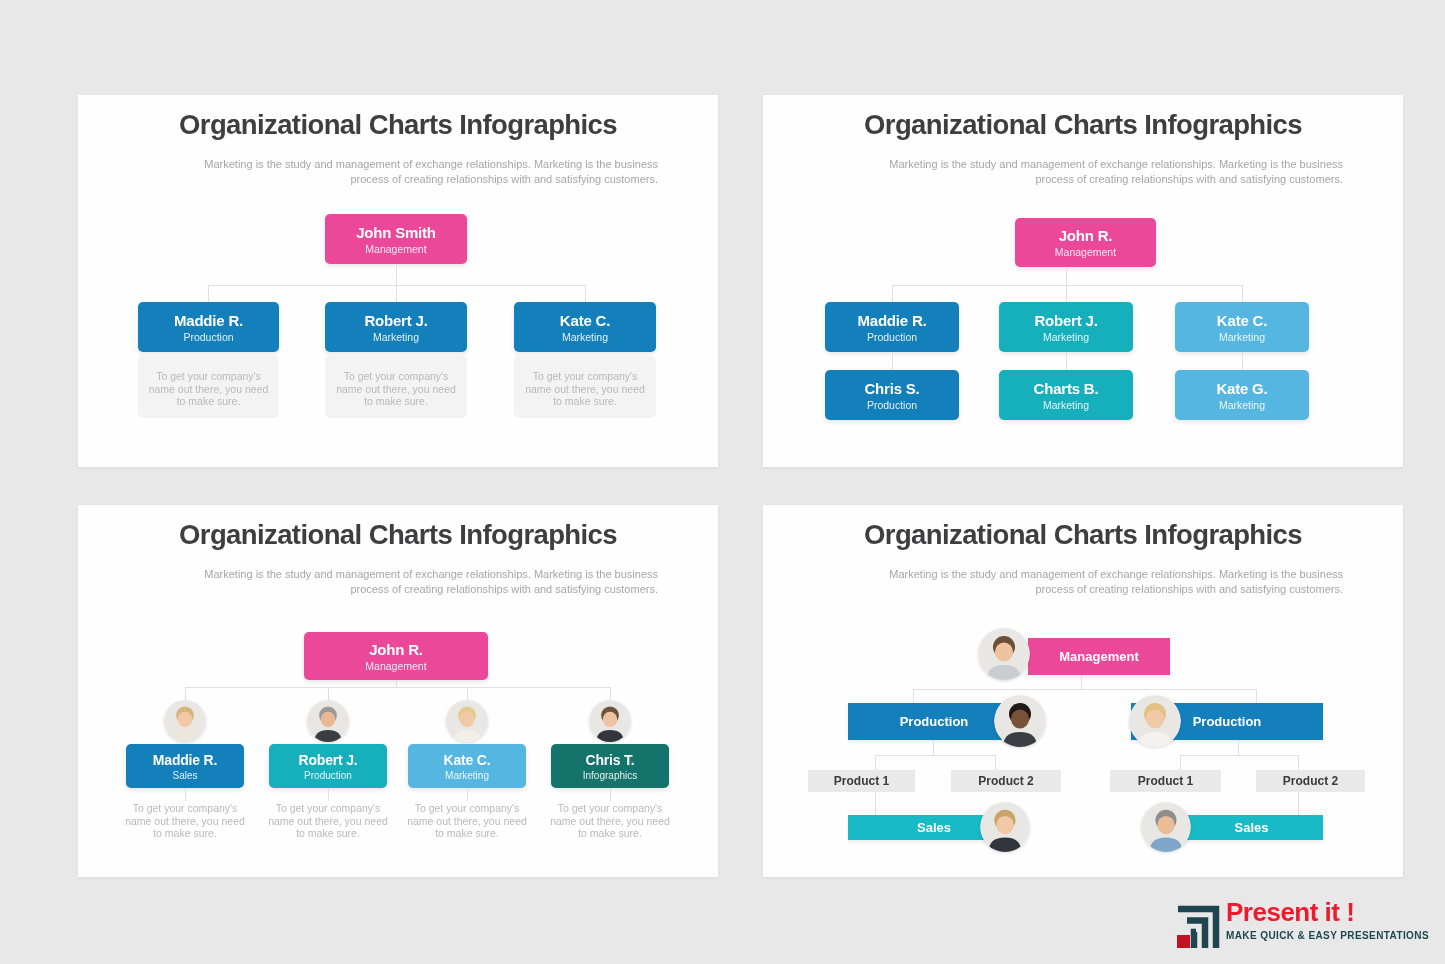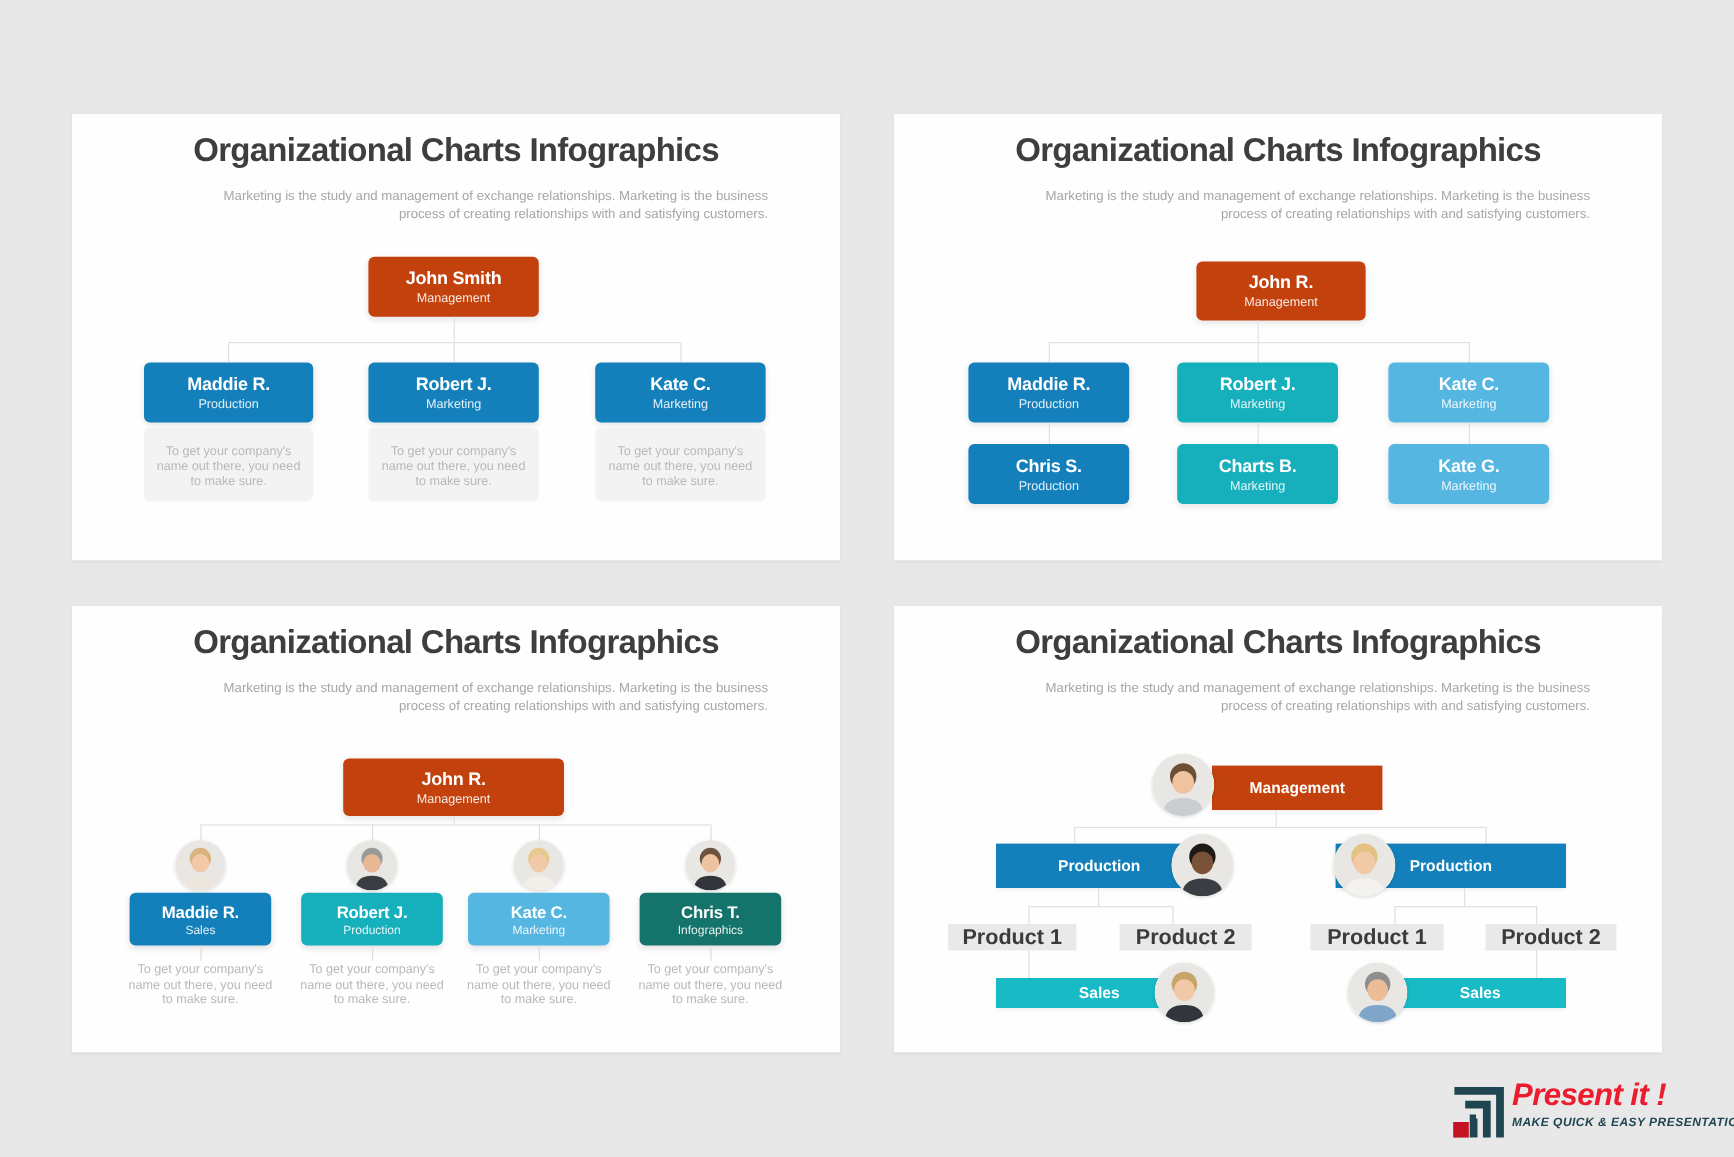--- a/index.html
+++ b/index.html
@@ -4,20 +4,21 @@
 <style>
   html,body{margin:0;padding:0;}
   body{
     width:1445px;height:964px;position:relative;overflow:hidden;
     background:#E8E8E8;
     font-family:"Liberation Sans","DejaVu Sans",sans-serif;
   }
   .slide{
     position:absolute;width:640px;height:372px;background:#FEFEFE;
     box-shadow:0 1px 3px rgba(0,0,0,0.07);
+    margin-left:18px;
   }
   #s1{left:60px;top:95px}
   #s2{left:745px;top:95px}
   #s3{left:60px;top:505px}
   #s4{left:745px;top:505px}
 
   .stitle{
     position:absolute;top:14px;left:0;right:0;margin:0;text-align:center;
     font-size:27.5px;font-weight:800;color:#3E3E40;letter-spacing:-0.6px;
   }
@@ -29,21 +30,21 @@
   .node{
     position:absolute;border-radius:5px;color:#fff;text-align:center;
     display:flex;flex-direction:column;justify-content:center;
     box-shadow:0 2px 5px rgba(0,0,0,0.10);
   }
   .node .nm{font-weight:700;font-size:15px;letter-spacing:-0.2px;}
   .node .rl{font-size:10.5px;opacity:.88;margin-top:2px;}
   .node.sm .nm{font-size:14px;}
   .node.sm .rl{font-size:10px;}
 
-  .c-coral{background:#c2410c;}
+  .c-coral{background:#ec4899;}
   .c-blue{background:#1380BC;}
   .c-teal{background:#16AFBC;}
   .c-lblue{background:#54B6E1;}
   .c-dteal{background:#14746B;}
   .c-steal{background:#18BAC6;}
 
   .hl,.vl{position:absolute;background:#E0E0E0;}
   .hl{height:1px;}
   .vl{width:1px;}
 
@@ -54,30 +55,30 @@
   }
   .desc-text{
     position:absolute;color:#B9B9B9;font-size:10.5px;line-height:12.5px;text-align:center;
   }
 
   .bar{
     position:absolute;color:#fff;font-weight:700;font-size:13px;
     display:flex;align-items:center;justify-content:center;
     box-shadow:0 2px 4px rgba(0,0,0,0.08);
   }
-  .bar.gray{background:#E9E9E9;color:#3B3B3B;font-size:18px;box-shadow:none;}
+  .bar.gray{background:#E9E9E9;color:#3B3B3B;font-size:12px;box-shadow:none;}
 
   .avatar{
     position:absolute;border-radius:50%;overflow:hidden;display:block;
     box-shadow:0 1px 3px rgba(0,0,0,0.15);
   }
   .avatar svg{display:block;width:100%;height:100%;}
 
   .logo{
-    position:absolute;left:1208px;top:897px;width:215px;height:58px;font-style:italic;
+    position:absolute;left:1174px;top:897px;width:215px;height:58px;
   }
   .logo-icon{position:absolute;left:0;top:5px;}
   .logo-text{position:absolute;left:52px;top:0;}
   .logo-brand{
     font-size:26px;font-weight:800;color:#EC1C2E;letter-spacing:-0.5px;
     line-height:30px;white-space:nowrap;
   }
   .logo-tagline{
     font-size:10px;font-weight:700;color:#1F4650;letter-spacing:0.4px;
     white-space:nowrap;margin-top:3px;

